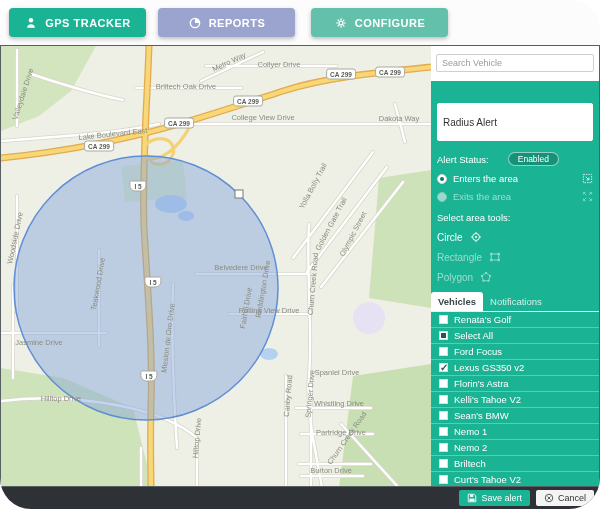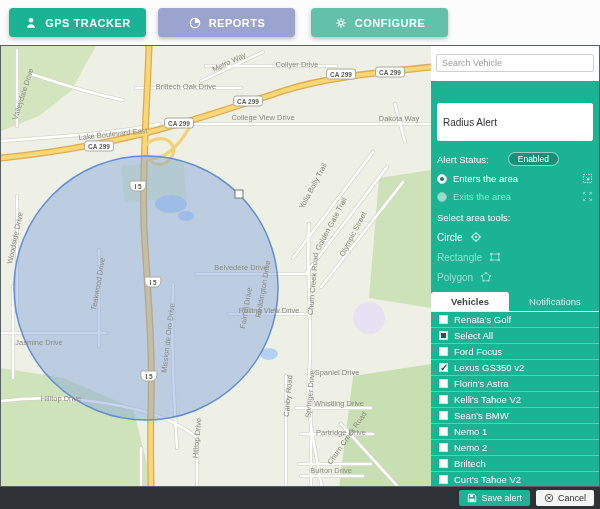--- a/index.html
+++ b/index.html
@@ -1,17 +1,17 @@
 <!DOCTYPE html>
 <html><head>
 <meta charset="utf-8">
 <style>
   * { margin:0; padding:0; box-sizing:border-box; }
   body { width:600px; height:509px; font-family:"Liberation Sans", sans-serif; background:#fff; }
-  .app { position:relative; width:600px; height:509px; overflow:hidden; background:#fbfbfb; }
+  .app { position:relative; width:600px; height:509px; overflow:hidden; background:#fbfbfb;border-radius:31px; }
 
   
   .topbar { position:absolute; top:0; left:0; right:0; height:45px; background:#fcfcfc; }
   .btn-top { position:absolute; top:8px; height:29px; width:137px; border-radius:4px;
     display:flex; align-items:center; justify-content:center; gap:7px; color:#fff;
     font-size:11px; font-weight:bold; letter-spacing:.5px; cursor:pointer;
     box-shadow:0 2px 4px rgba(0,0,0,0.25); }
   #btn-gps { left:9px; background:#1ab394; }
   #btn-reports { left:158px; background:#9aa4cf; }
   #btn-configure { left:311px; background:#63c1ab; }
@@ -45,21 +45,21 @@
   .radio-row { display:flex; align-items:center; gap:6px; margin-top:7px; font-size:9.5px; cursor:pointer;text-align:right; }
   .radio { width:10px; height:10px; border-radius:50%; background:#fff; border:1px solid #d7d7d7; position:relative; flex:none; }
   .radio.on::after { content:""; position:absolute; inset:2px; border-radius:50%; background:#0e7b66; }
   .dim { opacity:.55; }
   .tool-row { display:flex; align-items:center; gap:7px; margin-top:8px; font-size:10px; cursor:pointer; }
   .tool-row svg { width:12px; height:12px; }
   .icon-sm svg { width:11px; height:11px; display:block; }
   .spacer { flex:1; }
 
   .tabs { display:flex; margin:9px -6px 0; border-bottom:1px solid rgba(255,255,255,0.85); padding:0 0 0 0; }
-  .tab { padding:4px 20px 4px; font-size:9.5px; cursor:pointer; border-radius:3px 3px 0 0; color:rgba(255,255,255,0.8); }
+  .tab { padding:4px 7px 4px; font-size:9.5px; cursor:pointer; border-radius:3px 3px 0 0; color:rgba(255,255,255,0.8); }
   .tab.active { background:#fff; color:#3a4a47; font-weight:bold; }
 
   #vehicle-list { margin:0 -6px; }
   .vrow { display:flex; align-items:center; gap:6px; padding:3px 8px; height:16px;
     border-bottom:1px solid rgba(255,255,255,0.3); font-size:9.5px; cursor:pointer; }
   .cb { width:9px; height:9px; background:#fff; border:1px solid #ddd; flex:none; position:relative; }
   .cb.solid::after { content:""; position:absolute; inset:1px; background:#14604f; }
   .cb.check::after { content:"\2713"; position:absolute; top:-2px; left:0; color:#14604f; font-size:10px; font-weight:bold; }
 
   
@@ -124,21 +124,21 @@
         <path d="M143,100 C158,86 176,94 172,108 C168,121 150,122 147,110 M145,112 C162,116 178,100 188,82" fill="none" stroke="#f4d174" stroke-width="3.2" stroke-linecap="round"></path>
         <path d="M0,112 C60,106 120,95 178,78 C225,64 245,57 282,45 C322,32 372,27 430,21 M148,0 C146,60 141,120 143,180 C146,240 152,300 150,360 C149,400 150,422 150,442" fill="none" stroke="#f8d876" stroke-width="4.4" stroke-linecap="round"></path>
 
         <circle cx="145" cy="242" r="132" fill="rgba(129,162,220,0.45)" stroke="#5f8ed6" stroke-width="1.5"></circle>
         <rect x="234" y="144" width="8" height="8" fill="#ffffff" stroke="#777" stroke-width="1"></rect>
       </svg>
       <div id="map-label-layer">
           <span class="road-label" style="left: 22px; top: 48px; transform: translate(-50%, -50%) rotate(-72deg);">Valleydale Drive</span>
           <span class="road-label" style="left: 185px; top: 40px; transform: translate(-50%, -50%) rotate(0deg);">Briltech Oak Drive</span>
           <span class="road-label" style="left: 228px; top: 16px; transform: translate(-50%, -50%) rotate(-25deg);">Metro Way</span>
-          <span class="road-label" style="left: 278px; top: 18px; transform: translate(-50%, -50%) rotate(0deg); padding-left: 36px;">Collyer Drive</span>
+          <span class="road-label" style="left: 260px; top: 18px; transform: translate(-50%, -50%) rotate(0deg); padding-left: 36px;">Collyer Drive</span>
           <span class="road-label" style="left: 262px; top: 71px; transform: translate(-50%, -50%) rotate(0deg);">College View Drive</span>
           <span class="road-label" style="left: 398px; top: 72px; transform: translate(-50%, -50%) rotate(0deg);">Dakota Way</span>
           <span class="road-label" style="left: 112px; top: 88px; transform: translate(-50%, -50%) rotate(-6deg);">Lake Boulevard East</span>
           <span class="road-label" style="left: 14px; top: 192px; transform: translate(-50%, -50%) rotate(-78deg);">Woodside Drive</span>
           <span class="road-label" style="left: 97px; top: 238px; transform: translate(-50%, -50%) rotate(-80deg);">Teakwood Drive</span>
           <span class="road-label" style="left: 38px; top: 280px; transform: translate(-50%, -50%) rotate(0deg); margin-top: 16px;">Jasmine Drive</span>
           <span class="road-label" style="left: 240px; top: 221px; transform: translate(-50%, -50%) rotate(0deg);">Belvedere Drive</span>
           <span class="road-label" style="left: 262px; top: 243px; transform: translate(-50%, -50%) rotate(-80deg);">Reddington Drive</span>
           <span class="road-label" style="left: 245px; top: 262px; transform: translate(-50%, -50%) rotate(-80deg);">Fairhill Drive</span>
           <span class="road-label" style="left: 268px; top: 264px; transform: translate(-50%, -50%) rotate(0deg);">Rolling View Drive</span>

